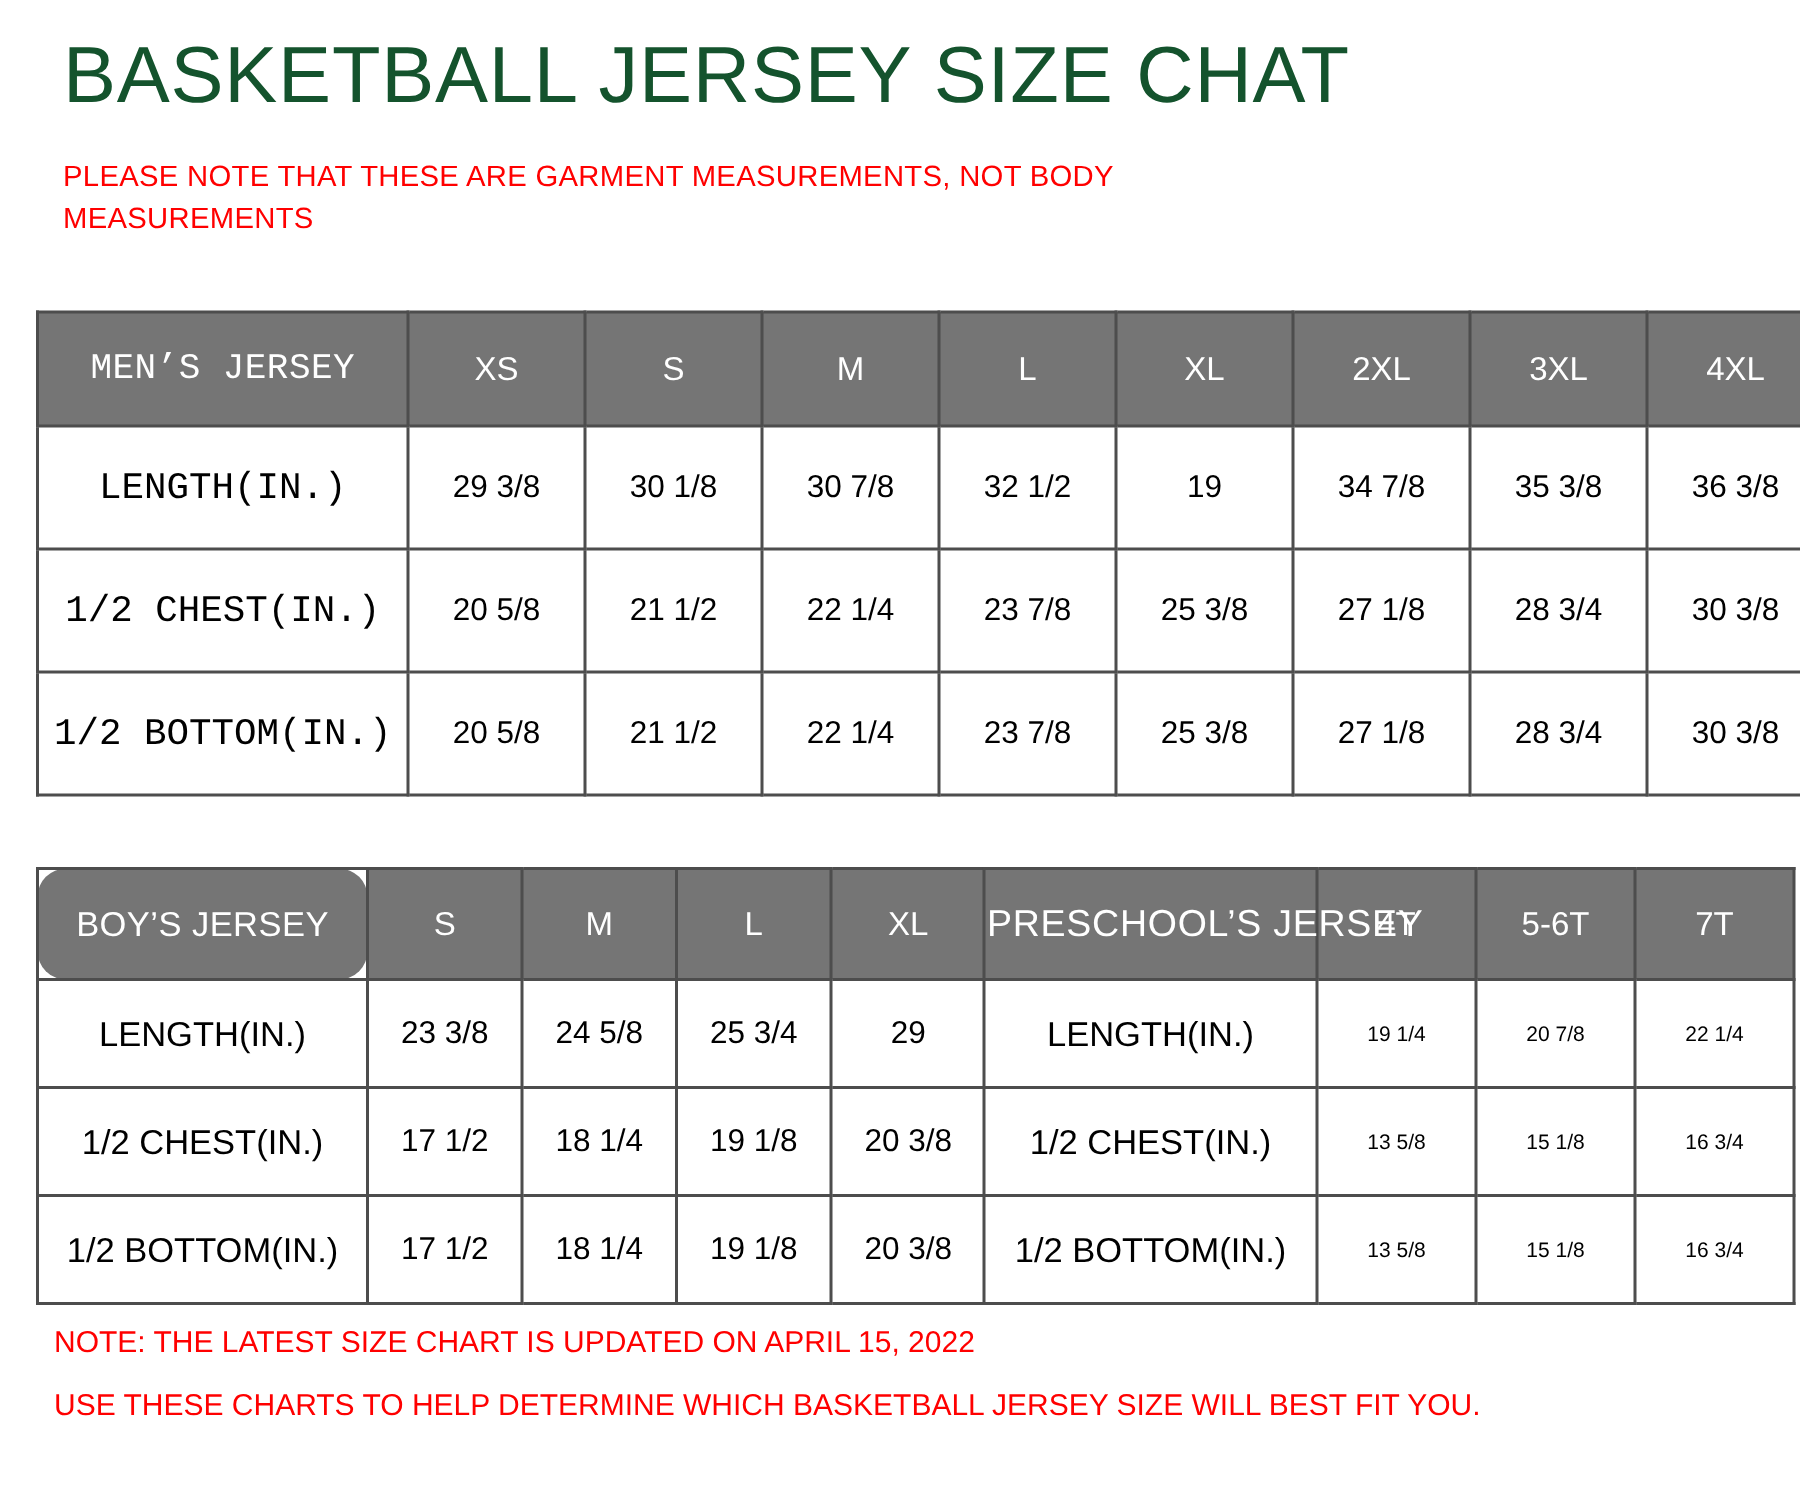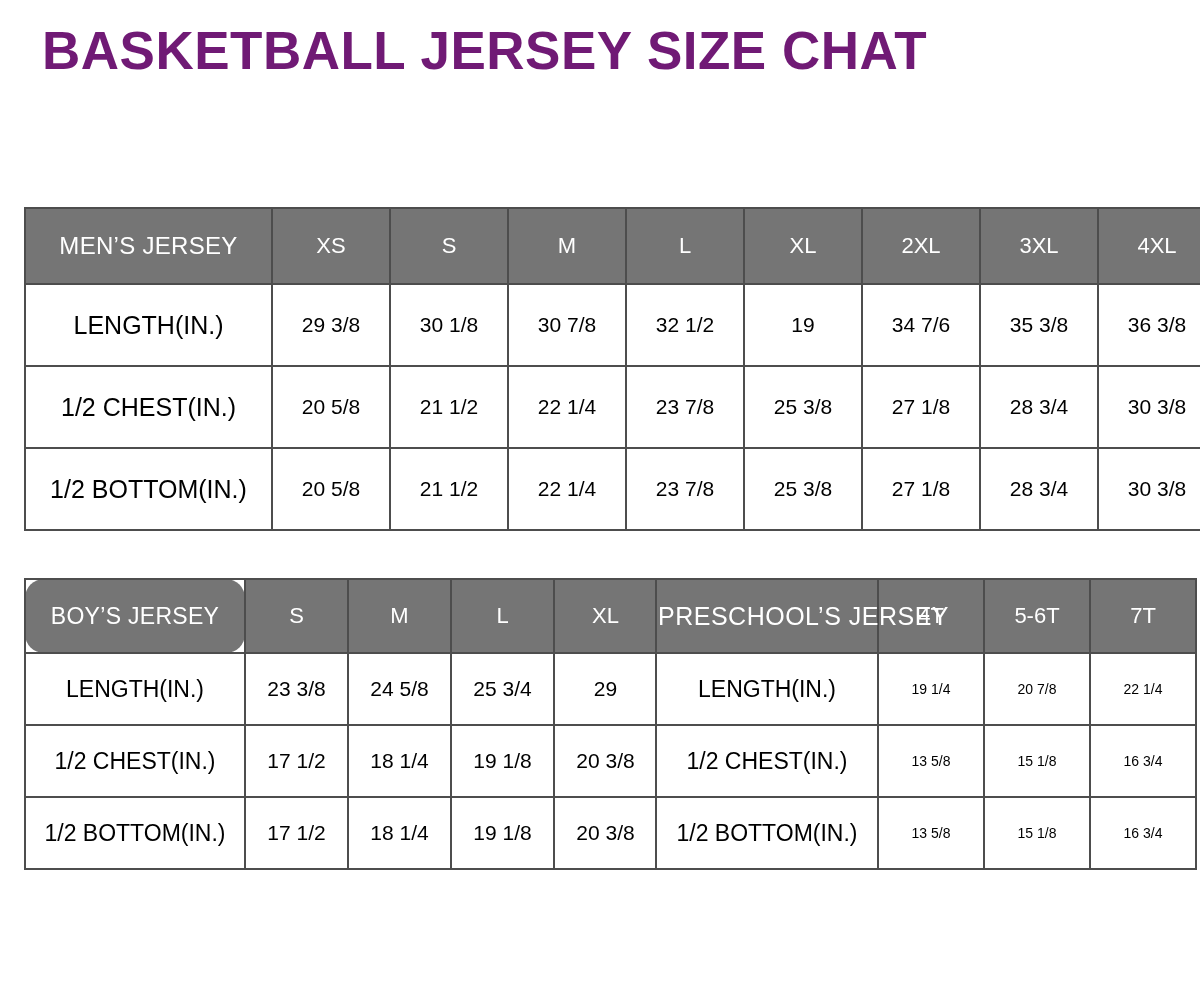--- a/index.html
+++ b/index.html
@@ -21,25 +21,25 @@
     width: 1200px;
     height: 1007px;
   }
 
   
   .title {
     position: absolute;
     left: 42px;
     top: 22px;
     font-size: 53px;
-    font-weight: bold;
+    font-weight: normal;
     letter-spacing: 0.5px;
     line-height: 1.1;
     white-space: nowrap;
-    color: #701a75;
+    color: #14532d;
   }
 
   
   .subnote {
     position: absolute;
     left: 42px;
     top: 104px;
     width: 860px;
     color: #ff0000;
     font-size: 19.5px;
@@ -79,21 +79,21 @@
     text-align: center;
   }
 
   
   #mens-table {
     position: absolute;
     left: 24px;
     top: 207px;
     width: 1155px;
   }
-  #mens-table td.rowlabel { width: 243px; }
+  #mens-table td.rowlabel { width: 243px; font-family: Liberation Mono, monospace; }
   #mens-table td.v { width: 114px; }
   #mens-table .hdr td.rowlabel { font-size: 24px; }
   #mens-table .body-row td.rowlabel { font-size: 25px; }
   #mens-table .body-row td { height: 78px; font-size: 21px; }
 
   
   #boys-table {
     position: absolute;
     left: 24px;
     top: 578px;
@@ -136,20 +136,21 @@
     margin-top: 22px;
   }
 </style>
 </head>
 <body>
 
 <div class="page">
 
   <div class="title">BASKETBALL JERSEY SIZE CHAT</div>
 
+  <div class="subnote">PLEASE NOTE THAT THESE ARE GARMENT MEASUREMENTS, NOT BODY MEASUREMENTS</div>
 
   <table id="mens-table">
     <tbody>
         <tr class="hdr">
       <td class="rowlabel">MEN’S JERSEY</td>
       <td class="v">XS</td>
       <td class="v">S</td>
       <td class="v">M</td>
       <td class="v">L</td>
       <td class="v">XL</td>
@@ -157,21 +158,21 @@
       <td class="v">3XL</td>
       <td class="v">4XL</td>
     </tr>
     <tr class="body-row">
       <td class="rowlabel">LENGTH(IN.)</td>
       <td class="v">29  3/8</td>
       <td class="v">30  1/8</td>
       <td class="v">30  7/8</td>
       <td class="v">32  1/2</td>
       <td class="v">19</td>
-      <td class="v">34  7/6</td>
+      <td class="v">34  7/8</td>
       <td class="v">35  3/8</td>
       <td class="v">36  3/8</td>
     </tr>
     <tr class="body-row">
       <td class="rowlabel">1/2  CHEST(IN.)</td>
       <td class="v">20  5/8</td>
       <td class="v">21  1/2</td>
       <td class="v">22  1/4</td>
       <td class="v">23  7/8</td>
       <td class="v">25  3/8</td>
@@ -248,14 +249,18 @@
     </tr>
     <tr class="body-row">
       <td class="rowlabel">1/2  BOTTOM(IN.)</td>
       <td class="v">13  5/8</td>
       <td class="v">15  1/8</td>
       <td class="v">16  3/4</td>
     </tr>
   </tbody>
     </table>
 
+  <div class="footer">
+    <div class="line1">NOTE: THE LATEST SIZE CHART IS UPDATED ON APRIL 15, 2022</div>
+    <div class="line2">USE THESE CHARTS TO HELP DETERMINE WHICH  BASKETBALL JERSEY  SIZE WILL BEST FIT YOU.</div>
+  </div>
 
 </div>
 
 </body></html>

